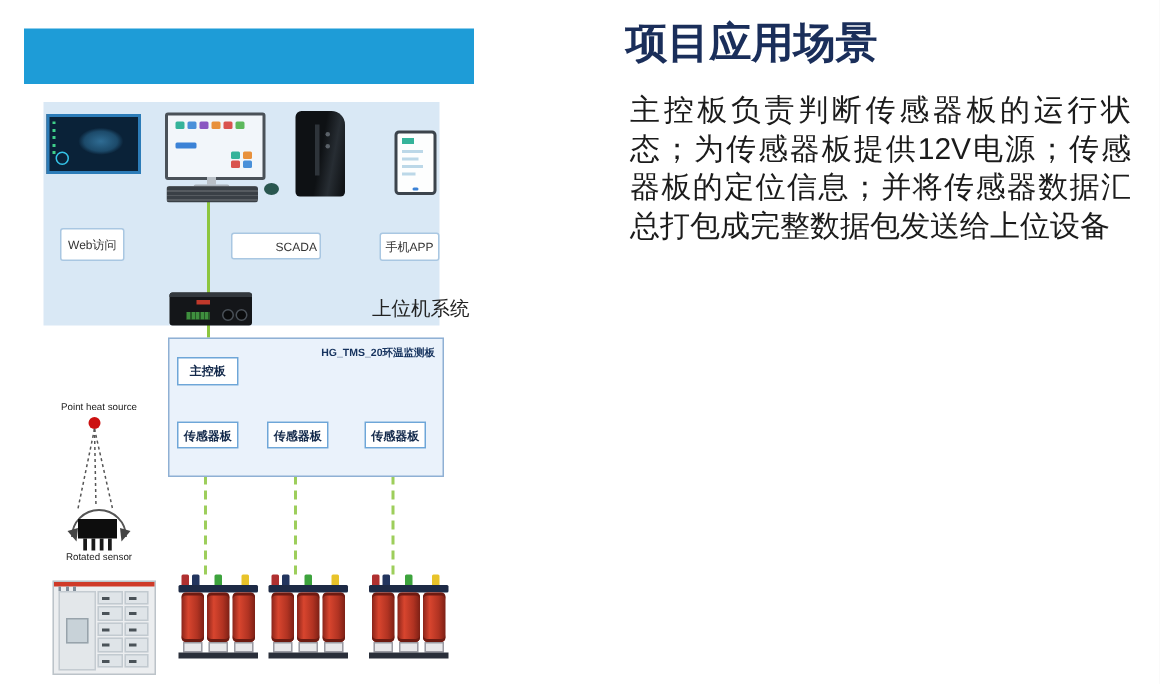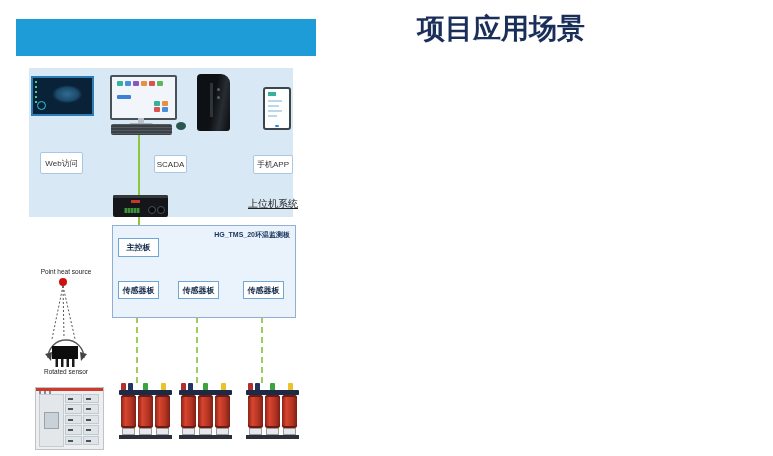--- a/index.html
+++ b/index.html
@@ -53,21 +53,21 @@
   .controller .red{position:absolute;left:18px;top:5px;width:9px;height:3px;background:#c0392b;}
   .controller .green{position:absolute;left:11px;top:13px;width:16px;height:5px;background:#3f8f3f;
     background-image:repeating-linear-gradient(90deg,rgba(0,0,0,.4) 0 1px, rgba(0,0,0,0) 1px 3px);}
   .controller .port{position:absolute;top:11px;width:6px;height:6px;border-radius:50%;background:#0a0b0c;border:1px solid #4a5158;}
 
   
   .tag{background:#fff;border:1px solid #a9c7e2;border-radius:2px;display:flex;align-items:center;justify-content:center;
     font-size:8px;color:#333;}
   .board-box{background:#fff;border:1px solid #6ea6d8;display:flex;align-items:center;justify-content:center;
     font-size:8px;font-weight:bold;color:#12284a;}
-  .host-label{font-size:10px;color:#222;text-decoration:underline;}
+  .host-label{font-size:13px;color:#222;}
 
   
   .wire-v{width:2px;background:var(--wire-green,#8dc63f);}
   .wire-h{height:2px;background:var(--wire-green,#8dc63f);}
   .wire-dash{width:0;border-left:2px dashed var(--wire-green,#8dc63f);opacity:.85;}
 
   
   .cabinet{left:35px;top:387px;width:67px;height:61px;background:#eceef0;border:1px solid #bcc3c9;}
   .cabinet .stripe{position:absolute;left:0;top:0;width:100%;height:3px;background:#cf3a28;}
   .cabinet .ldoor{position:absolute;left:3px;top:6px;width:23px;height:51px;background:#e3e7ea;border:1px solid #c4cbd1;}
@@ -150,21 +150,21 @@
   <div class="abs phone">
     <span class="chip"></span>
     <span class="line" style="top:11px;width:14px;"></span>
     <span class="line" style="top:16px;width:11px;"></span>
     <span class="line" style="top:21px;width:14px;"></span>
     <span class="line" style="top:26px;width:9px;"></span>
     <span class="home"></span>
   </div>
 
   <div class="abs tag" style="left:40px;top:152px;width:41px;height:20px;">Web访问</div>
-  <div class="abs tag" style="left:154px;top:155px;width:31px;height:16px;">SCADA</div>
+  <div class="abs tag" style="left:154px;top:155px;width:31px;height:16px;padding-left:27px;">SCADA</div>
   <div class="abs tag" style="left:253px;top:155px;width:38px;height:17px;text-align:center;">手机APP</div>
   <div class="abs host-label" style="left:248px;top:197px;">上位机系统</div>
 
   <div class="abs controller">
     <span class="top"></span>
     <span class="red"></span>
     <span class="green"></span>
     <span class="port" style="left:35px;"></span>
     <span class="port" style="left:44px;"></span>
   </div>
@@ -252,15 +252,16 @@
     <span class="coil" style="left:19px;"></span>
     <span class="coil" style="left:36px;"></span>
     <span class="block" style="left:3px;"></span>
     <span class="block" style="left:20px;"></span>
     <span class="block" style="left:37px;"></span>
     <span class="rail"></span>
   </div>
 
   <div class="abs right-title">项目应用场景</div>
   <div class="abs right-body">
+    <p>主控板负责判断传感器板的运行状态；为传感器板提供12V电源；传感器板的定位信息；并将传感器数据汇总打包成完整数据包发送给上位设备</p>
   </div>
 
 </div>
 
 </body></html>

